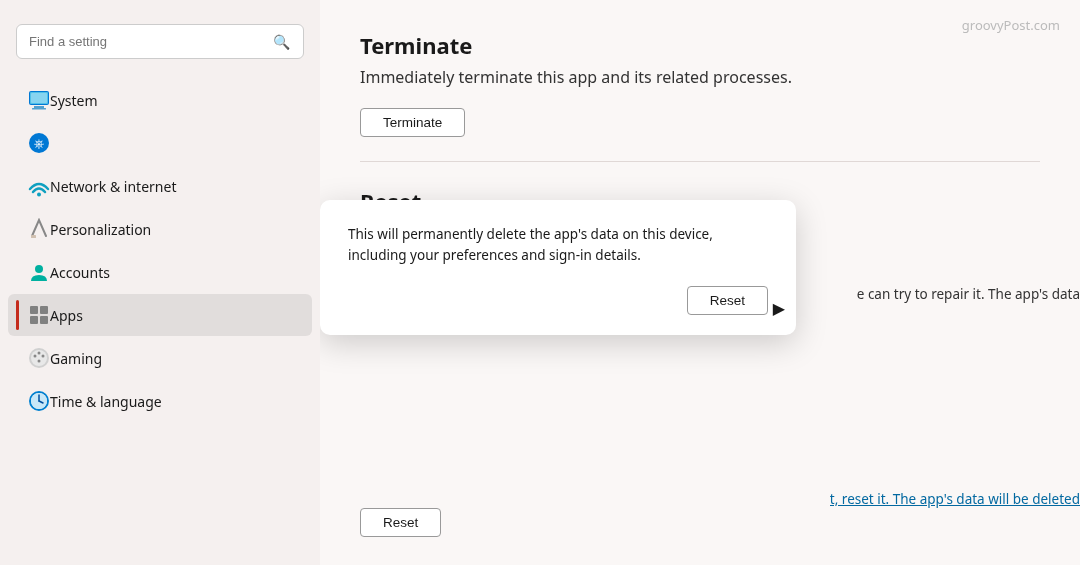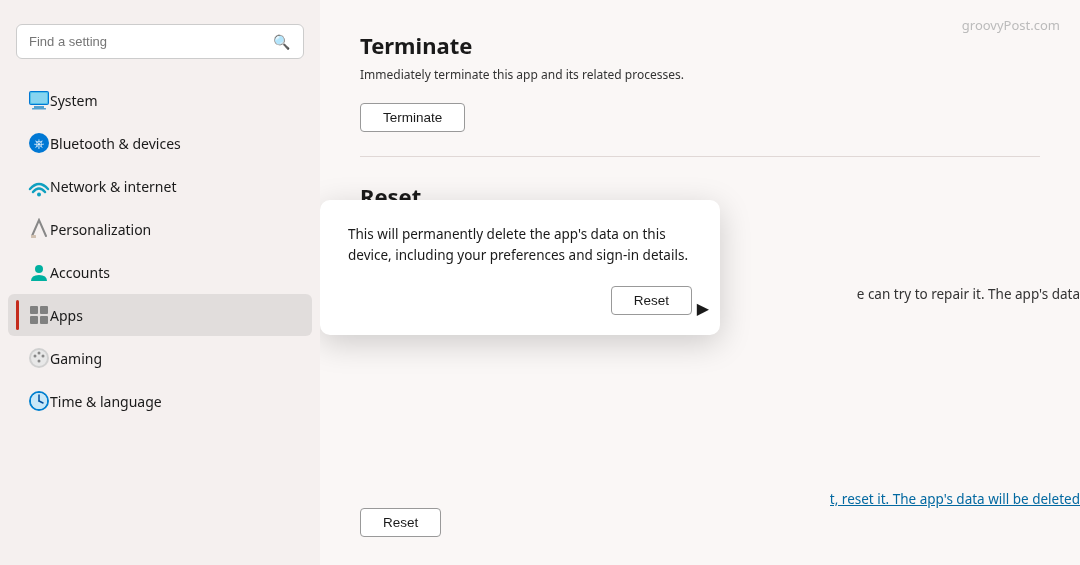--- a/index.html
+++ b/index.html
@@ -96,21 +96,21 @@
       font-size: 13px;
     }
 
     .section-title {
       font-size: 22px;
       font-weight: 700;
       color: #1a1a1a;
       margin-bottom: 6px;
     }
     .section-desc {
-      font-size: 12px;
+      font-size: 16px;
       color: #333;
       margin-bottom: 20px;
     }
 
     .btn-outline {
       border: 1px solid #999;
       background: #fff;
       padding: 6px 22px;
       border-radius: 4px;
       font-size: 13.5px;
@@ -138,21 +138,21 @@
       max-width: 600px;
     }
     .dialog {
       position: absolute;
       left: 0;
       top: 200px;
       background: #fff;
       border-radius: 10px;
       box-shadow: 0 8px 32px rgba(0,0,0,0.18);
       padding: 24px 28px 20px 28px;
-      width: 400px;
+      width: 476px;
       pointer-events: all;
     }
     .dialog-text {
       font-size: 13.5px;
       color: #1a1a1a;
       line-height: 1.55;
       margin-bottom: 20px;
     }
     .dialog-footer {
       display: flex;
@@ -191,21 +191,20 @@
     <span>System</span>
   </div>
 
   <div class="nav-item">
     <div class="icon">
       <svg width="22" height="22" viewBox="0 0 22 22">
         <circle cx="11" cy="11" r="10" fill="#0078d4"></circle>
         <text x="11" y="16" text-anchor="middle" font-size="13" fill="white" font-family="sans-serif">⎈</text>
       </svg>
     </div>
-    <span>Bluetooth &amp; devices</span>
   </div>
 
   <div class="nav-item">
     <div class="icon">
       <svg width="22" height="22" viewBox="0 0 22 22">
         <path d="M2 14 Q11 4 20 14" fill="none" stroke="#0fa0c0" stroke-width="2.5" stroke-linecap="round"></path>
         <path d="M5 17 Q11 10 17 17" fill="none" stroke="#0fa0c0" stroke-width="2.5" stroke-linecap="round"></path>
         <circle cx="11" cy="19.5" r="2" fill="#0fa0c0"></circle>
       </svg>
     </div>

